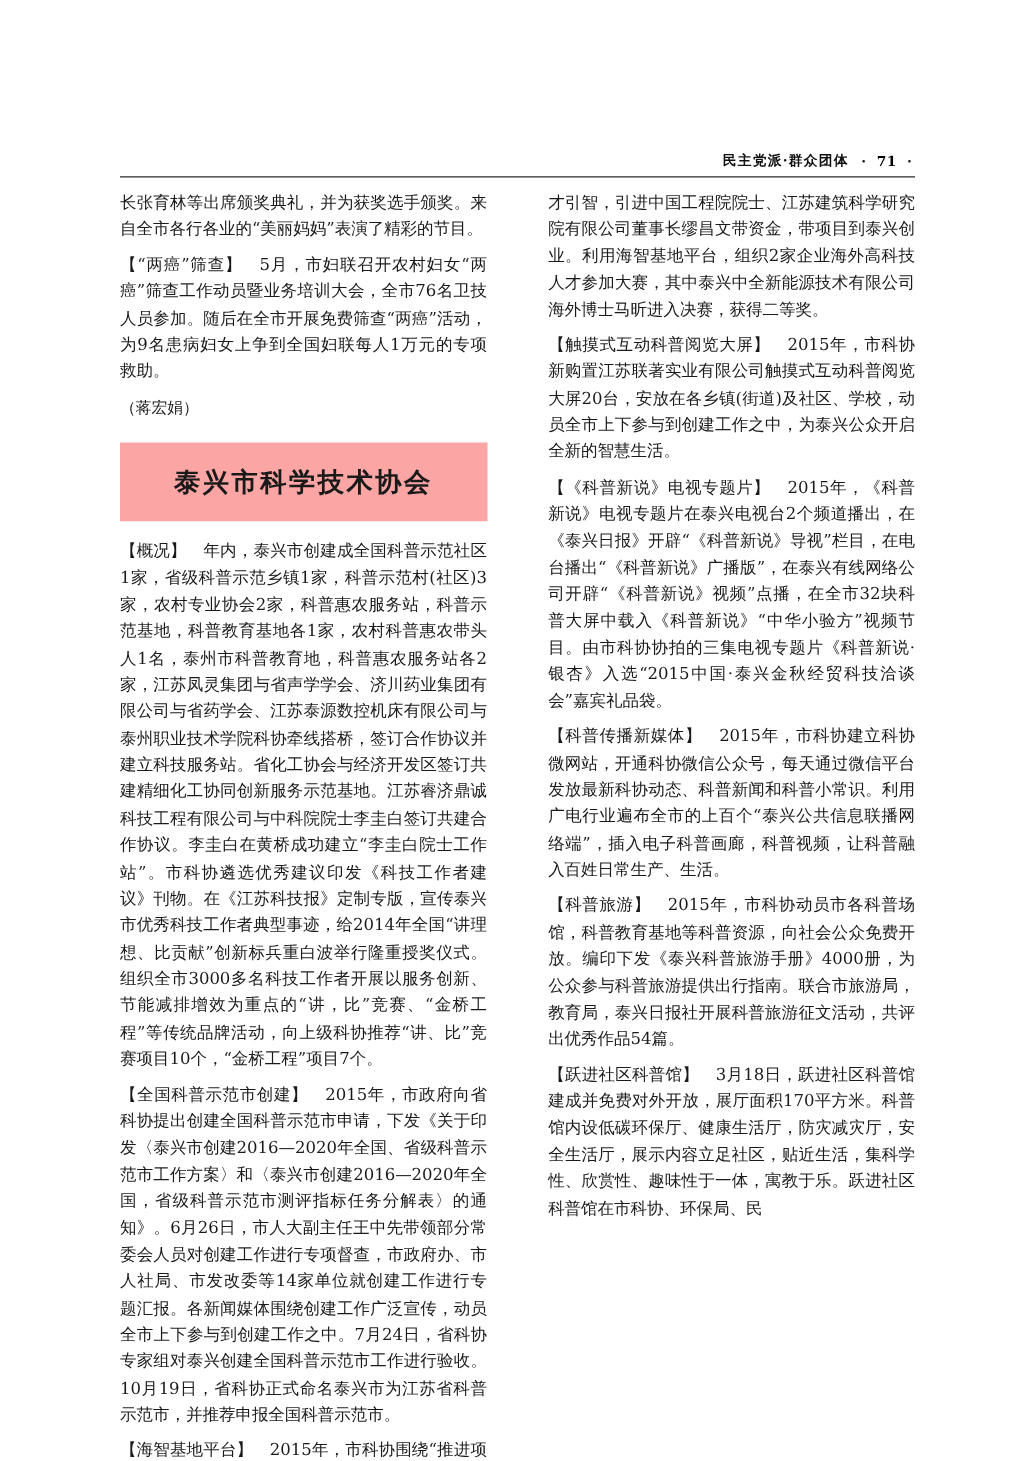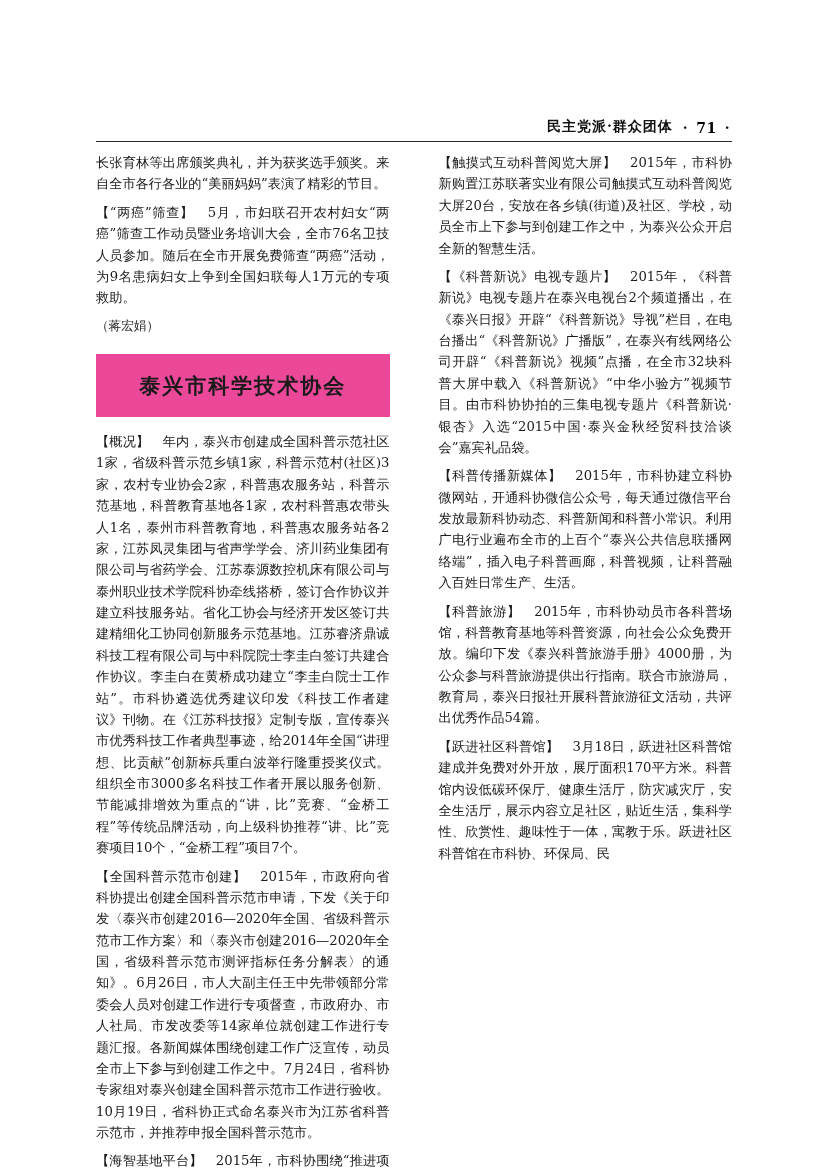--- a/index.html
+++ b/index.html
@@ -25,21 +25,21 @@
   
   .header {
     position: absolute;
     top: 114px;
     left: 96px;
     right: 96px;
     height: 22px;
     display: flex;
     align-items: flex-end;
     justify-content: flex-end;
-    font-size: 14px;
+    font-size: 11px;
     letter-spacing: 0.5px;
   }
   .header .htext {
     font-weight: bold;
     color: #111;
     letter-spacing: 1px;
   }
   .header .hdot {
     margin: 0 8px 0 10px;
     color: #111;
@@ -81,21 +81,21 @@
     text-align: justify;
     text-justify: inter-ideograph;
   }
   p.para {
     margin: 0 0 7px 0;
     text-indent: 0;
   }
 
   
   .section-band {
-    background: #ec4899;
+    background: #fca5a5;
     text-align: center;
     font-size: 21px;
     font-weight: bold;
     letter-spacing: 2px;
     padding: 15px 0 14px 0;
     margin: 18px 0 14px 0;
     font-family: "DejaVu Serif", "Liberation Serif", serif;
   }
 
   .sig {
@@ -125,20 +125,21 @@
       <p class="sig">（蒋宏娟）</p>
 
       <div class="section-band">泰兴市科学技术协会</div>
 
       <p class="para">【概况】　年内，泰兴市创建成全国科普示范社区1家，省级科普示范乡镇1家，科普示范村(社区)3家，农村专业协会2家，科普惠农服务站，科普示范基地，科普教育基地各1家，农村科普惠农带头人1名，泰州市科普教育地，科普惠农服务站各2家，江苏凤灵集团与省声学学会、济川药业集团有限公司与省药学会、江苏泰源数控机床有限公司与泰州职业技术学院科协牵线搭桥，签订合作协议并建立科技服务站。省化工协会与经济开发区签订共建精细化工协同创新服务示范基地。江苏睿济鼎诚科技工程有限公司与中科院院士李圭白签订共建合作协议。李圭白在黄桥成功建立“李圭白院士工作站”。市科协遴选优秀建议印发《科技工作者建议》刊物。在《江苏科技报》定制专版，宣传泰兴市优秀科技工作者典型事迹，给2014年全国“讲理想、比贡献”创新标兵重白波举行隆重授奖仪式。组织全市3000多名科技工作者开展以服务创新、节能减排增效为重点的“讲，比”竞赛、“金桥工程”等传统品牌活动，向上级科协推荐“讲、比”竞赛项目10个，“金桥工程”项目7个。</p>
       <p class="para">【全国科普示范市创建】　2015年，市政府向省科协提出创建全国科普示范市申请，下发《关于印发〈泰兴市创建2016—2020年全国、省级科普示范市工作方案〉和〈泰兴市创建2016—2020年全国，省级科普示范市测评指标任务分解表〉的通知》。6月26日，市人大副主任王中先带领部分常委会人员对创建工作进行专项督查，市政府办、市人社局、市发改委等14家单位就创建工作进行专题汇报。各新闻媒体围绕创建工作广泛宣传，动员全市上下参与到创建工作之中。7月24日，省科协专家组对泰兴创建全国科普示范市工作进行验收。10月19日，省科协正式命名泰兴市为江苏省科普示范市，并推荐申报全国科普示范市。</p>
       <p class="para">【海智基地平台】　2015年，市科协围绕“推进项目”招</p>
     </div>
 
     <div class="col">
+      <p class="para">才引智，引进中国工程院院士、江苏建筑科学研究院有限公司董事长缪昌文带资金，带项目到泰兴创业。利用海智基地平台，组织2家企业海外高科技人才参加大赛，其中泰兴中全新能源技术有限公司海外博士马昕进入决赛，获得二等奖。</p>
       <p class="para">【触摸式互动科普阅览大屏】　2015年，市科协新购置江苏联著实业有限公司触摸式互动科普阅览大屏20台，安放在各乡镇(街道)及社区、学校，动员全市上下参与到创建工作之中，为泰兴公众开启全新的智慧生活。</p>
       <p class="para">【《科普新说》电视专题片】　2015年，《科普新说》电视专题片在泰兴电视台2个频道播出，在《泰兴日报》开辟“《科普新说》导视”栏目，在电台播出“《科普新说》广播版”，在泰兴有线网络公司开辟“《科普新说》视频”点播，在全市32块科普大屏中载入《科普新说》“中华小验方”视频节目。由市科协协拍的三集电视专题片《科普新说·银杏》入选“2015中国·泰兴金秋经贸科技洽谈会”嘉宾礼品袋。</p>
       <p class="para">【科普传播新媒体】　2015年，市科协建立科协微网站，开通科协微信公众号，每天通过微信平台发放最新科协动态、科普新闻和科普小常识。利用广电行业遍布全市的上百个“泰兴公共信息联播网络端”，插入电子科普画廊，科普视频，让科普融入百姓日常生产、生活。</p>
       <p class="para">【科普旅游】　2015年，市科协动员市各科普场馆，科普教育基地等科普资源，向社会公众免费开放。编印下发《泰兴科普旅游手册》4000册，为公众参与科普旅游提供出行指南。联合市旅游局，教育局，泰兴日报社开展科普旅游征文活动，共评出优秀作品54篇。</p>
       <p class="para">【跃进社区科普馆】　3月18日，跃进社区科普馆建成并免费对外开放，展厅面积170平方米。科普馆内设低碳环保厅、健康生活厅，防灾减灾厅，安全生活厅，展示内容立足社区，贴近生活，集科学性、欣赏性、趣味性于一体，寓教于乐。跃进社区科普馆在市科协、环保局、民</p>
     </div>
 
   </div>
 </div>
 

